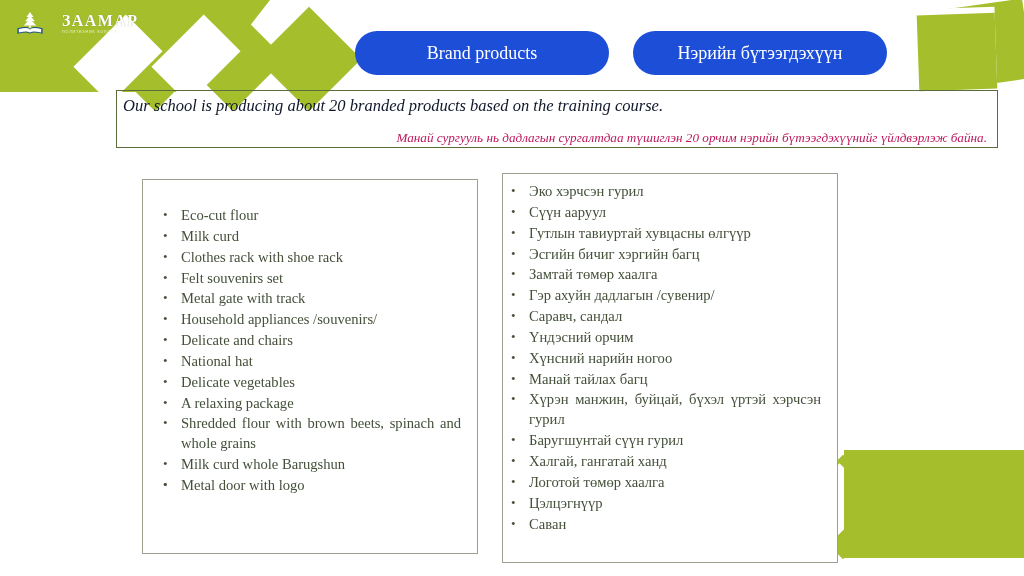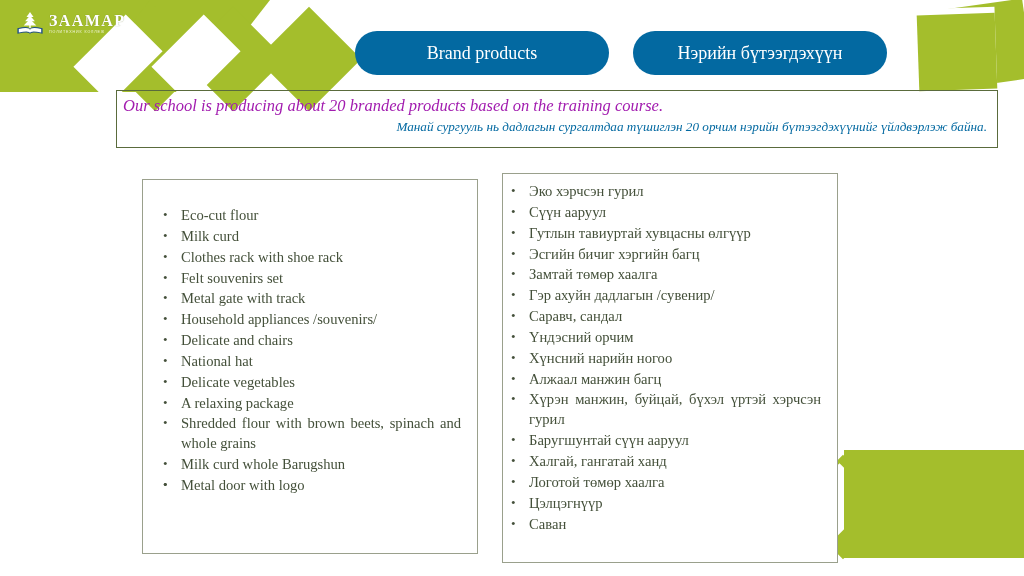--- a/index.html
+++ b/index.html
@@ -42,21 +42,21 @@
   
   .logo {
     position: absolute;
     left: 16px; top: 11px;
     display: flex;
     align-items: center;
     gap: 5px;
     z-index: 12;
   }
   .logo-mark { width: 28px; height: 26px; display: block; }
-  .logo-text-wrap { display: flex; flex-direction: column; line-height: 1; }
+  .logo-text-wrap { display: flex; flex-direction: column; line-height: 1; margin-left: 13px; }
   .logo-word {
     font-family: "Liberation Serif", serif;
     font-weight: bold;
     font-size: 16px;
     letter-spacing: 1.4px;
     color: #ffffff;
     text-shadow: 0 0 1px rgba(80,95,20,.6);
   }
   .logo-sub {
     font-family: "Liberation Sans", sans-serif;
@@ -66,21 +66,21 @@
     margin-top: 2px;
     white-space: nowrap;
   }
 
   
   .pill {
     position: absolute;
     top: 31px;
     height: 44px;
     border-radius: 23px;
-    background: #0369a1;
+    background: #1d4ed8;
     color: #ffffff;
     display: flex;
     align-items: center;
     justify-content: center;
     font-family: "Liberation Serif", serif;
     font-size: 18px;
     z-index: 10;
   }
   #pill-en { left: 355px; width: 254px; }
   #pill-mn { left: 633px; width: 254px; }
@@ -110,33 +110,33 @@
     border: 1px solid #5a6b3c;
     background: transparent;
     box-sizing: border-box;
     z-index: 11;
     padding: 3px 8px 0 6px;
   }
   .quote-en {
     font-family: "Liberation Serif", serif;
     font-style: italic;
     font-size: 16.5px;
-    color: #a21caf;
+    color: #0f172a;
     white-space: nowrap;
     line-height: 1.45;
   }
   .quote-mn {
     font-family: "Liberation Serif", serif;
     font-style: italic;
     font-size: 13.2px;
-    color: #0369a1;
+    color: #be185d;
     white-space: nowrap;
     text-align: right;
     line-height: 1.4;
-    margin-top: 0;
+    margin-top: 11px;
     padding-right: 2px;
   }
 
   
   .list-box {
     position: absolute;
     border: 1px solid #9aa08c;
     background: #ffffff;
     box-sizing: border-box;
     z-index: 9;
@@ -265,23 +265,23 @@
     <ul class="list" id="list-mn">
         <li><span class="bullet">•</span><span>Эко хэрчсэн гурил</span></li>
         <li><span class="bullet">•</span><span>Сүүн ааруул</span></li>
         <li><span class="bullet">•</span><span>Гутлын тавиуртай хувцасны өлгүүр</span></li>
         <li><span class="bullet">•</span><span>Эсгийн бичиг хэргийн багц</span></li>
         <li><span class="bullet">•</span><span>Замтай төмөр хаалга</span></li>
         <li><span class="bullet">•</span><span>Гэр ахуйн дадлагын /сувенир/</span></li>
         <li><span class="bullet">•</span><span>Саравч, сандал</span></li>
         <li><span class="bullet">•</span><span>Үндэсний орчим</span></li>
         <li><span class="bullet">•</span><span>Хүнсний нарийн ногоо</span></li>
-        <li><span class="bullet">•</span><span>Алжаал манжин багц</span></li>
+        <li><span class="bullet">•</span><span>Манай тайлах багц</span></li>
         <li class="wrap2"><span class="bullet">•</span><span>Хүрэн манжин, буйцай, бүхэл үртэй хэрчсэн гурил</span></li>
-        <li><span class="bullet">•</span><span>Баругшунтай сүүн ааруул</span></li>
+        <li><span class="bullet">•</span><span>Баругшунтай сүүн гурил</span></li>
         <li><span class="bullet">•</span><span>Халгай, гангатай ханд</span></li>
         <li><span class="bullet">•</span><span>Логотой төмөр хаалга</span></li>
         <li><span class="bullet">•</span><span>Цэлцэгнүүр</span></li>
         <li><span class="bullet">•</span><span>Саван</span></li>
       </ul>
   </div>
 
   <div class="br-diamond" style="left:690px; top:470px; width:74px; height:74px;"></div>
 
   <div class="br-chev" style="left:748px; top:470px; width:74px; height:74px;"></div>

